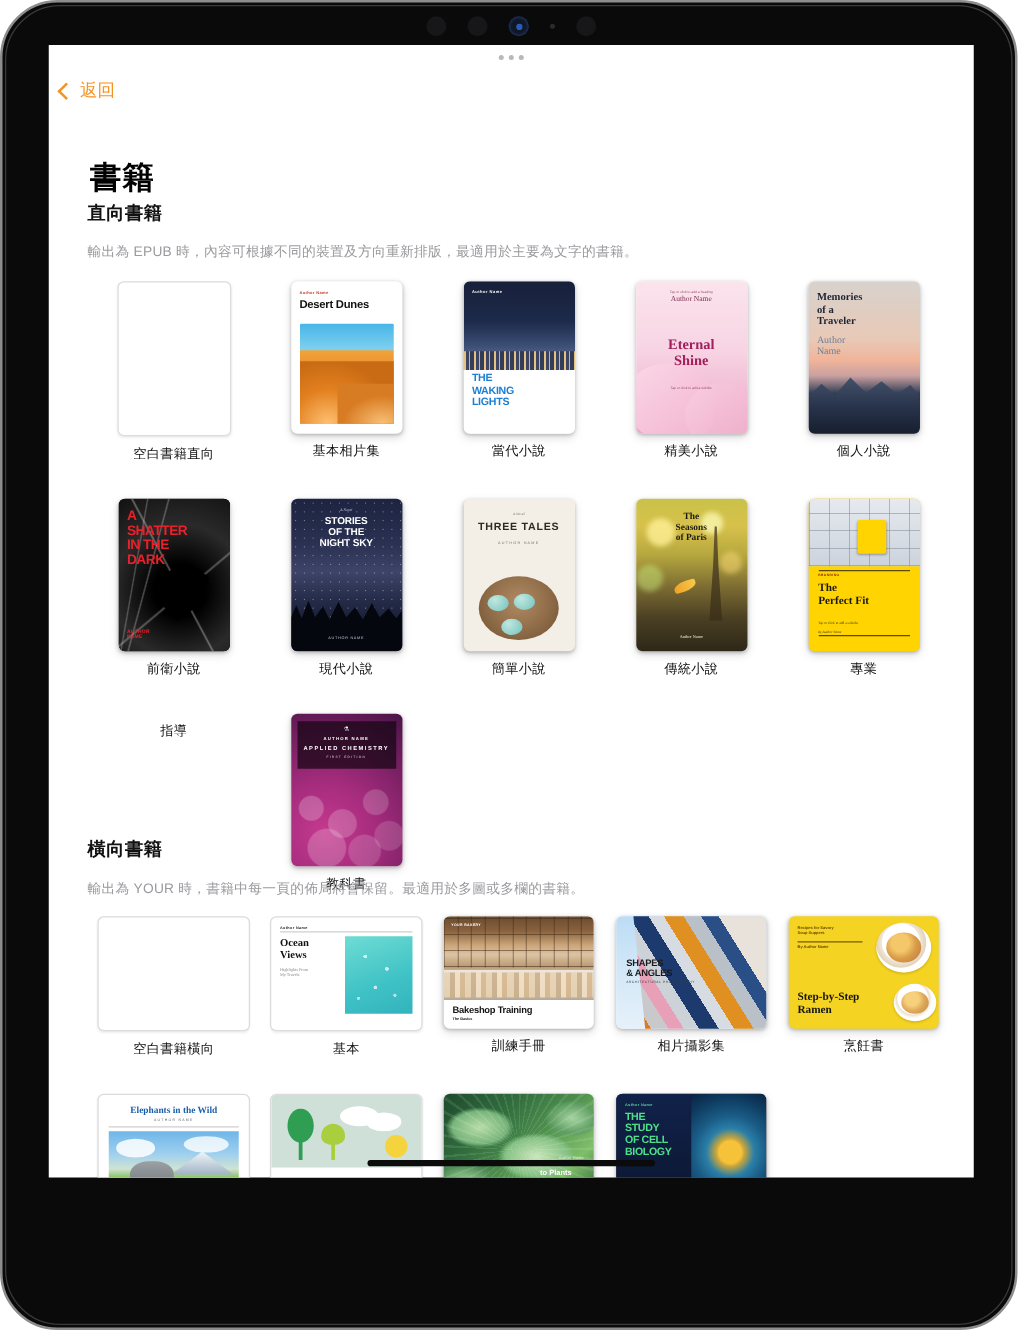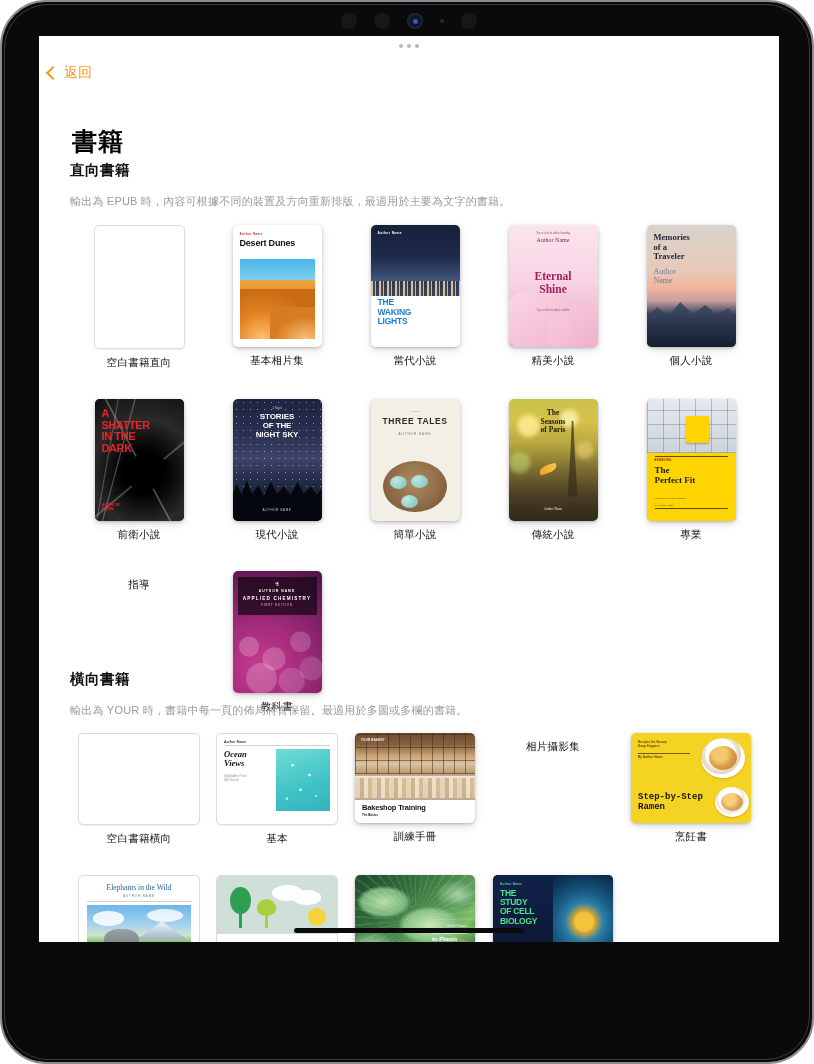--- a/index.html
+++ b/index.html
@@ -222,21 +222,21 @@
        radial-gradient(circle at 32% 88%,rgba(255,255,255,.2) 0 12%,transparent 13%),
        radial-gradient(circle at 66% 90%,rgba(255,255,255,.16) 0 10%,transparent 11%),
        radial-gradient(circle at 88% 80%,rgba(255,255,255,.15) 0 9%,transparent 10%);}
   .cv-chem .panel{position:absolute;left:5px;right:5px;top:6px;height:38px;background:rgba(20,5,18,.72);}
   .cv-chem .ico{position:absolute;top:10px;left:0;right:0;text-align:center;font-size:5px;color:#fff;}
   .cv-chem .au{position:absolute;top:18px;left:0;right:0;text-align:center;font-size:3.4px;font-weight:bold;color:#fff;letter-spacing:1px;}
   .cv-chem .ti{position:absolute;top:25px;left:0;right:0;text-align:center;font-size:4.6px;font-weight:bold;color:#fff;letter-spacing:1.2px;}
   .cv-chem .ed{position:absolute;top:33px;left:0;right:0;text-align:center;font-size:2.6px;color:#e7c6dd;letter-spacing:1px;}
 
   
-  .cv-ocean{background:#fff;font-style:italic;}
+  .cv-ocean{background:#fff;}
   .cv-ocean .au{position:absolute;top:6px;left:7px;font-size:3px;font-weight:bold;color:#1a1a1a;letter-spacing:.3px;}
   .cv-ocean .rule{position:absolute;top:11px;left:7px;right:7px;height:.7px;background:#cfcfd3;}
   .cv-ocean .ti{position:absolute;top:16px;left:7px;font-size:8.5px;line-height:9px;font-weight:bold;color:#111;font-family:"Liberation Serif",serif;}
   .cv-ocean .sb{position:absolute;top:40px;left:7px;font-size:3.4px;line-height:4.4px;color:#8a8a8f;font-family:"Liberation Serif",serif;}
   .cv-ocean .img{position:absolute;right:7px;top:15px;width:54px;height:62px;
      background:linear-gradient(160deg,#6fdcd6 0%,#57cfcc 30%,#3fc2c6 60%,#33b3bd 100%);}
   .cv-ocean .img::after{content:"";position:absolute;inset:0;
      background:radial-gradient(circle at 30% 26%,rgba(255,255,255,.7) 0 1.4px,transparent 1.6px),
                 radial-gradient(circle at 62% 42%,rgba(255,255,255,.7) 0 1.4px,transparent 1.6px),
                 radial-gradient(circle at 45% 66%,rgba(255,255,255,.7) 0 1.4px,transparent 1.6px),
@@ -283,35 +283,35 @@
         #2a4e86 64% 72%,#e8e2da 72% 100%);
      transform:rotate(-6deg);border-radius:6px 0 0 0;}
   .cv-shapes .ti{position:absolute;left:8px;top:38%;font-size:7.5px;line-height:8px;font-weight:bold;color:#1a1a1a;letter-spacing:-.2px;}
   .cv-shapes .sb{position:absolute;left:8px;top:57%;font-size:2.6px;color:#3a3a3a;letter-spacing:.5px;}
 
   
   .cv-ramen{background:#f5d322;}
   .cv-ramen .kick{position:absolute;top:7px;left:7px;font-size:3.2px;line-height:4.4px;font-weight:bold;color:#6a4a00;}
   .cv-ramen .rule{position:absolute;top:20px;left:7px;width:52px;height:.7px;background:#7a5a00;}
   .cv-ramen .au{position:absolute;top:22px;left:7px;font-size:3.2px;font-weight:bold;color:#6a4a00;}
-  .cv-ramen .ti{position:absolute;bottom:11px;left:7px;font-size:9px;line-height:10px;font-weight:bold;color:#141414;font-family:Liberation Mono, monospace;}
+  .cv-ramen .ti{position:absolute;bottom:11px;left:7px;font-size:9px;line-height:10px;font-weight:bold;color:#141414;font-family:Liberation Serif, serif;}
   .cv-ramen .bowl{position:absolute;right:6px;top:5px;width:44px;height:40px;border-radius:50%;
      background:radial-gradient(circle at 45% 40%,#fff 0 44%,#efe6d6 46%,#e2d4bc 58%,#fff 60%);
      box-shadow:0 1px 2px rgba(0,0,0,.18);}
   .cv-ramen .bowl::after{content:"";position:absolute;left:18%;top:20%;width:64%;height:60%;border-radius:50%;
      background:radial-gradient(circle at 40% 35%,#f4c86a 0 30%,#d99c4a 55%,#b9763a 100%);}
   .cv-ramen .bowl2{position:absolute;right:2px;bottom:6px;width:34px;height:30px;border-radius:50%;
      background:radial-gradient(circle at 45% 40%,#fff 0 46%,#ece0cd 50%,#fff 60%);
      box-shadow:0 1px 2px rgba(0,0,0,.18);}
   .cv-ramen .bowl2::after{content:"";position:absolute;left:18%;top:20%;width:64%;height:60%;border-radius:50%;
      background:radial-gradient(circle at 40% 35%,#f6d07a 0 30%,#dea85a 55%,#c0853f 100%);}
 
   
   .cv-eleph{background:#fff;}
-  .cv-eleph .ti{position:absolute;top:7px;left:0;right:0;text-align:center;font-size:7.5px;font-weight:normal;
+  .cv-eleph .ti{position:absolute;top:7px;left:0;right:0;text-align:center;font-size:7.5px;font-weight:bold;
      color:#1e5fa8;font-family:"Liberation Serif",serif;}
   .cv-eleph .au{position:absolute;top:18px;left:0;right:0;text-align:center;font-size:2.8px;color:#6a6a6f;letter-spacing:1px;}
   .cv-eleph .rule{position:absolute;top:25px;left:8px;right:8px;height:.7px;background:#cfcfd3;}
   .cv-eleph .img{position:absolute;left:8px;right:8px;top:29px;bottom:7px;
      background:linear-gradient(#6fb6e8 0%,#9fd0ef 34%,#cfe3d2 56%,#7fbe52 70%,#6aa844 100%);}
   .cv-eleph .cloud{position:absolute;left:6%;top:12%;width:30%;height:26%;border-radius:50%;background:rgba(255,255,255,.85);}
   .cv-eleph .cloud2{position:absolute;right:8%;top:8%;width:34%;height:24%;border-radius:50%;background:rgba(255,255,255,.8);}
   .cv-eleph .mtn{position:absolute;right:4%;top:30%;width:48%;height:34%;
      background:linear-gradient(#f2f6fa,#9fb3c4);clip-path:polygon(50% 0,100% 100%,0 100%);}
   .cv-eleph .eleph{position:absolute;left:16%;top:44%;width:34%;height:46%;border-radius:42% 42% 24% 24%;
@@ -531,20 +531,25 @@
       <div class="shelves"></div>
                 <div class="case"></div>
                 <div class="goods"></div>
       <div class="au">YOUR BAKERY</div>
       <div class="ti">Bakeshop Training</div>
       <div class="sb">The Basics</div>
     </div>
               <div class="cell-label">訓練手冊</div>
             </div>
             <div class="cell">
+              <div class="cover l-cover shadow cv-shapes">
+      <div class="bands"></div>
+      <div class="ti">SHAPES<br>&amp; ANGLES</div>
+      <div class="sb">ARCHITECTURAL PHOTOGRAPHY</div>
+    </div>
               <div class="cell-label">相片攝影集</div>
             </div>
             <div class="cell">
               <div class="cover l-cover shadow cv-ramen">
       <div class="kick">Recipes for Savory<br>Soup Suppers</div>
       <div class="rule"></div>
       <div class="au">By Author Name</div>
       <div class="bowl"></div>
       <div class="bowl2"></div>
       <div class="ti">Step-by-Step<br>Ramen</div>

